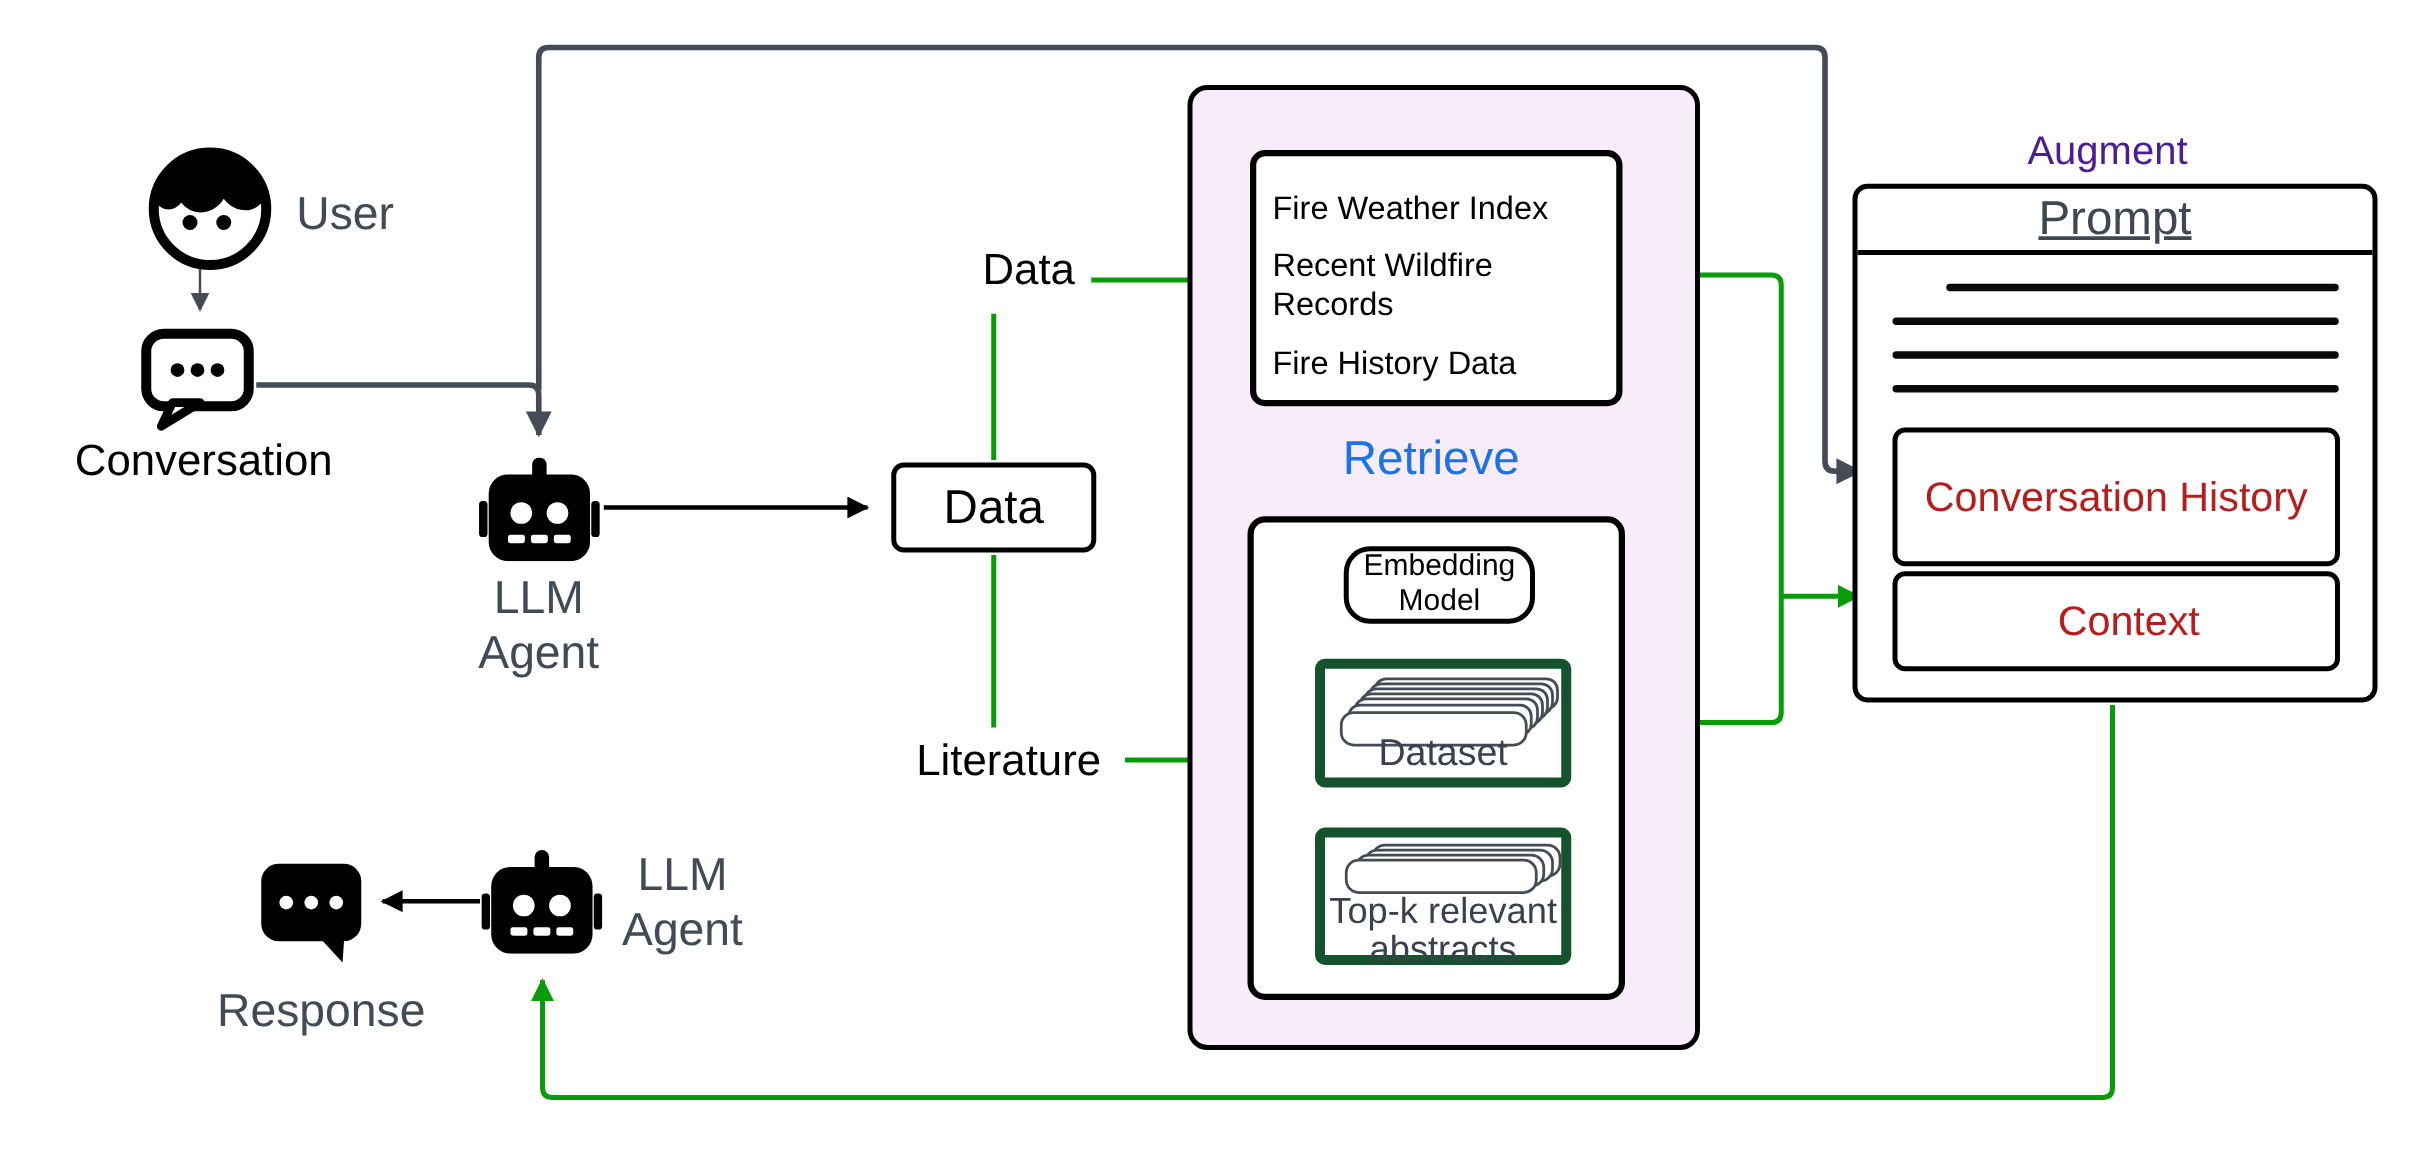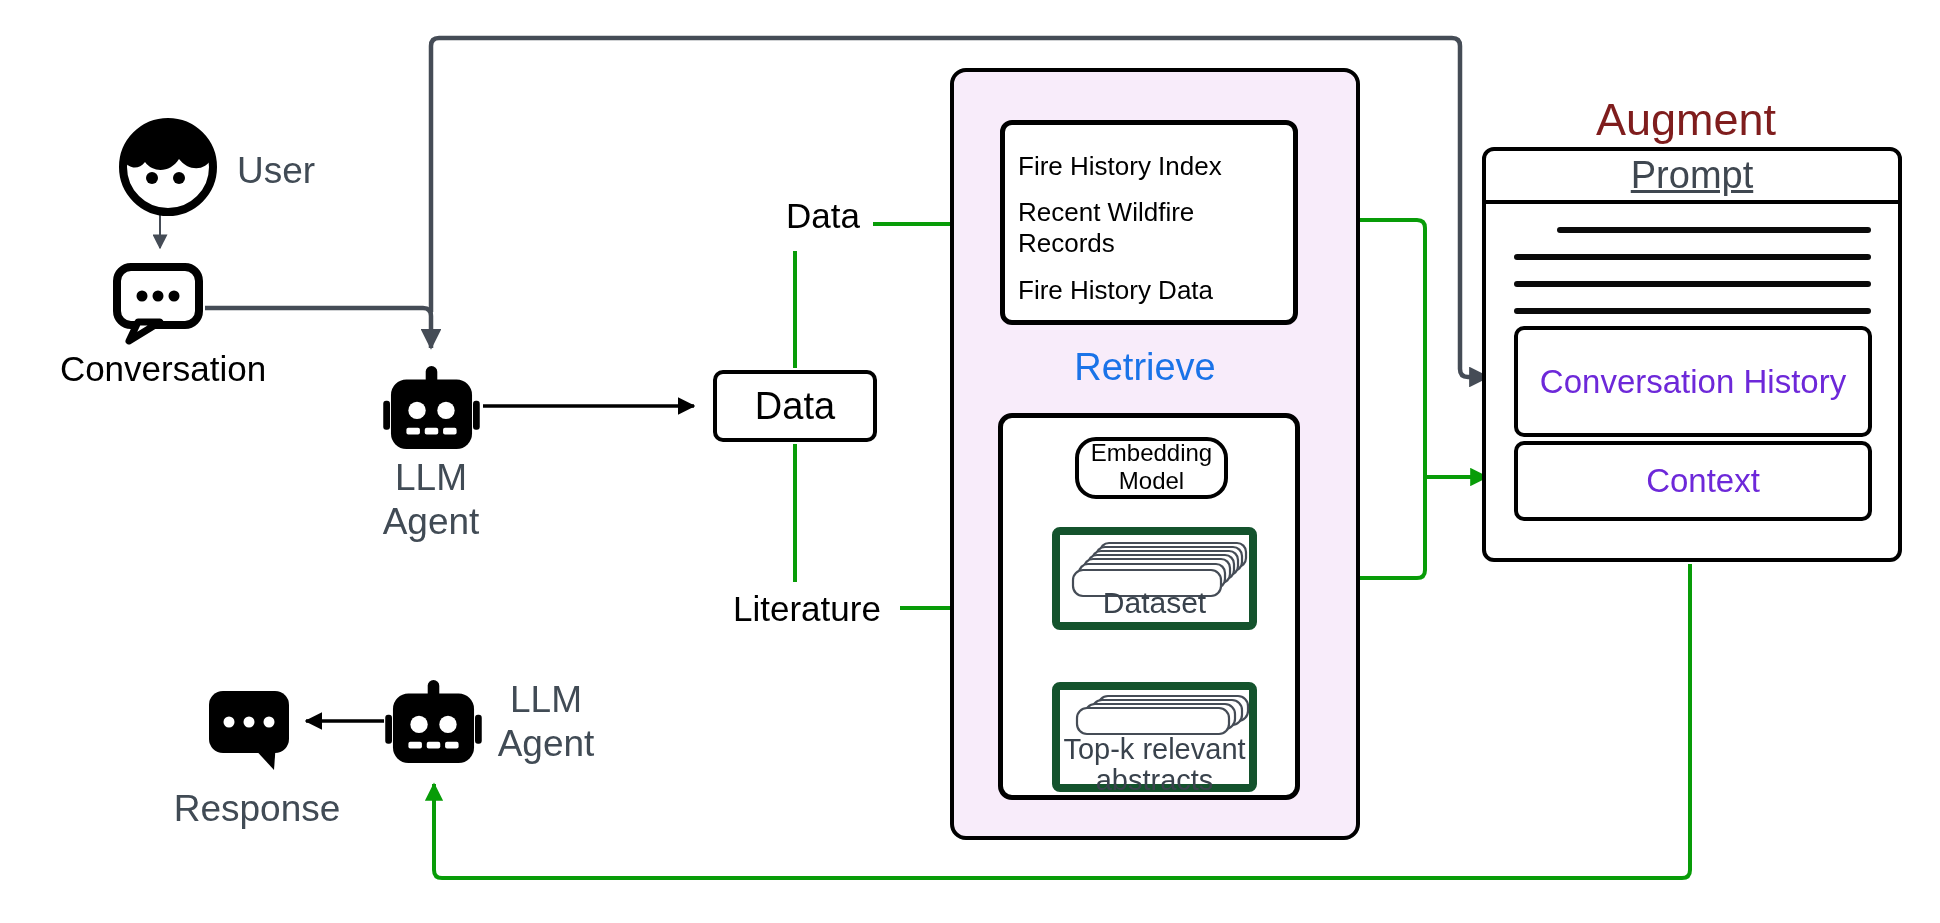--- a/index.html
+++ b/index.html
@@ -18,36 +18,36 @@
   
   .retrieve-box{left:950px;top:68px;width:410px;height:772px;background:#f8ecfa;border-radius:16px;}
   .data-box{left:1000px;top:120px;width:298px;height:205px;border-width:5px;z-index:3;padding:10px 0 0 13px;}
   .data-item{height:62px;display:flex;align-items:center;font-size:26px;color:#000;}
   .retrieve-title{left:950px;top:346px;width:390px;font-size:38px;color:#1a73e8;z-index:3;}
   .pipeline-box{left:998px;top:413px;width:302px;height:387px;border-width:5px;border-radius:14px;z-index:3;}
   .embed-box{left:1075px;top:437px;width:153px;height:62px;border-width:4.5px;border-radius:21px;z-index:4;
     display:flex;align-items:flex-end;justify-content:center;text-align:center;font-size:24px;line-height:28px;color:#000;}
   .subcard{position:absolute;background:#fff;border:8px solid #14532d;border-radius:8px;z-index:4;box-sizing:border-box;}
   .dataset-box{left:1052px;top:527px;width:205px;height:103px;}
-  .topk-box{left:1052px;top:662px;width:205px;height:110px;margin-top:20px;}
+  .topk-box{left:1052px;top:662px;width:205px;height:110px;}
   .dataset-label{position:absolute;left:0;bottom:2px;width:100%;text-align:center;font-size:30px;color:#39424c;}
   .topk-label{position:absolute;left:0;top:44px;width:100%;text-align:center;font-size:29px;line-height:31px;color:#39424c;}
 
   
   .query-box{left:713px;top:370px;width:164px;height:72px;border-radius:10px;z-index:3;
     display:flex;align-items:center;justify-content:center;font-size:38px;color:#000;}
 
   
-  .augment-title{left:1486px;top:98px;width:400px;font-size:45px;line-height:44px;color:#7f1d1d;z-index:3;}
+  .augment-title{left:1486px;top:98px;width:400px;font-size:32px;line-height:44px;color:#4c1d95;z-index:3;}
   .prompt-box{left:1482px;top:147px;width:420px;height:415px;border-radius:12px;z-index:2;}
   .prompt-titlebar{position:absolute;left:0;top:0;width:100%;height:49px;border-bottom:4px solid #000;
     display:flex;align-items:center;justify-content:center;font-size:38px;color:#3f4750;text-decoration:underline;}
   .ptext{position:absolute;height:6px;background:#0a0a0a;border-radius:3px;}
   .inner-box{position:absolute;background:#fff;border:4px solid #000;border-radius:10px;box-sizing:border-box;
-    display:flex;align-items:center;justify-content:center;font-size:33px;color:#6d28d9;}
+    display:flex;align-items:center;justify-content:center;font-size:33px;color:#b91c1c;margin-top:16px;}
   .conv-hist-box{left:28px;top:175px;width:358px;height:111px;}
   .context-box{left:28px;top:290px;width:358px;height:80px;padding-left:20px;}
 </style>
 </head>
 <body>
 
 <div class="canvas">
 
   <svg class="connectors" viewBox="0 0 1940 923">
     <defs>
@@ -117,21 +117,21 @@
 
   <div class="box query-box">
     <span>Data</span>
   </div>
   <div class="lbl black" style="left:786px;top:196px;">Data</div>
   <div class="lbl black" style="left:733px;top:589px;">Literature</div>
 
   <div class="box retrieve-box"></div>
 
   <div class="box data-box">
-    <div class="data-item">Fire History Index</div>
+    <div class="data-item">Fire Weather Index</div>
     <div class="data-item">Recent Wildfire Records</div>
     <div class="data-item">Fire History Data</div>
   </div>
 
   <div class="lbl ctr retrieve-title">Retrieve</div>
 
   <div class="box pipeline-box"></div>
 
   <div class="box embed-box">
     <span>Embedding Model</span>

